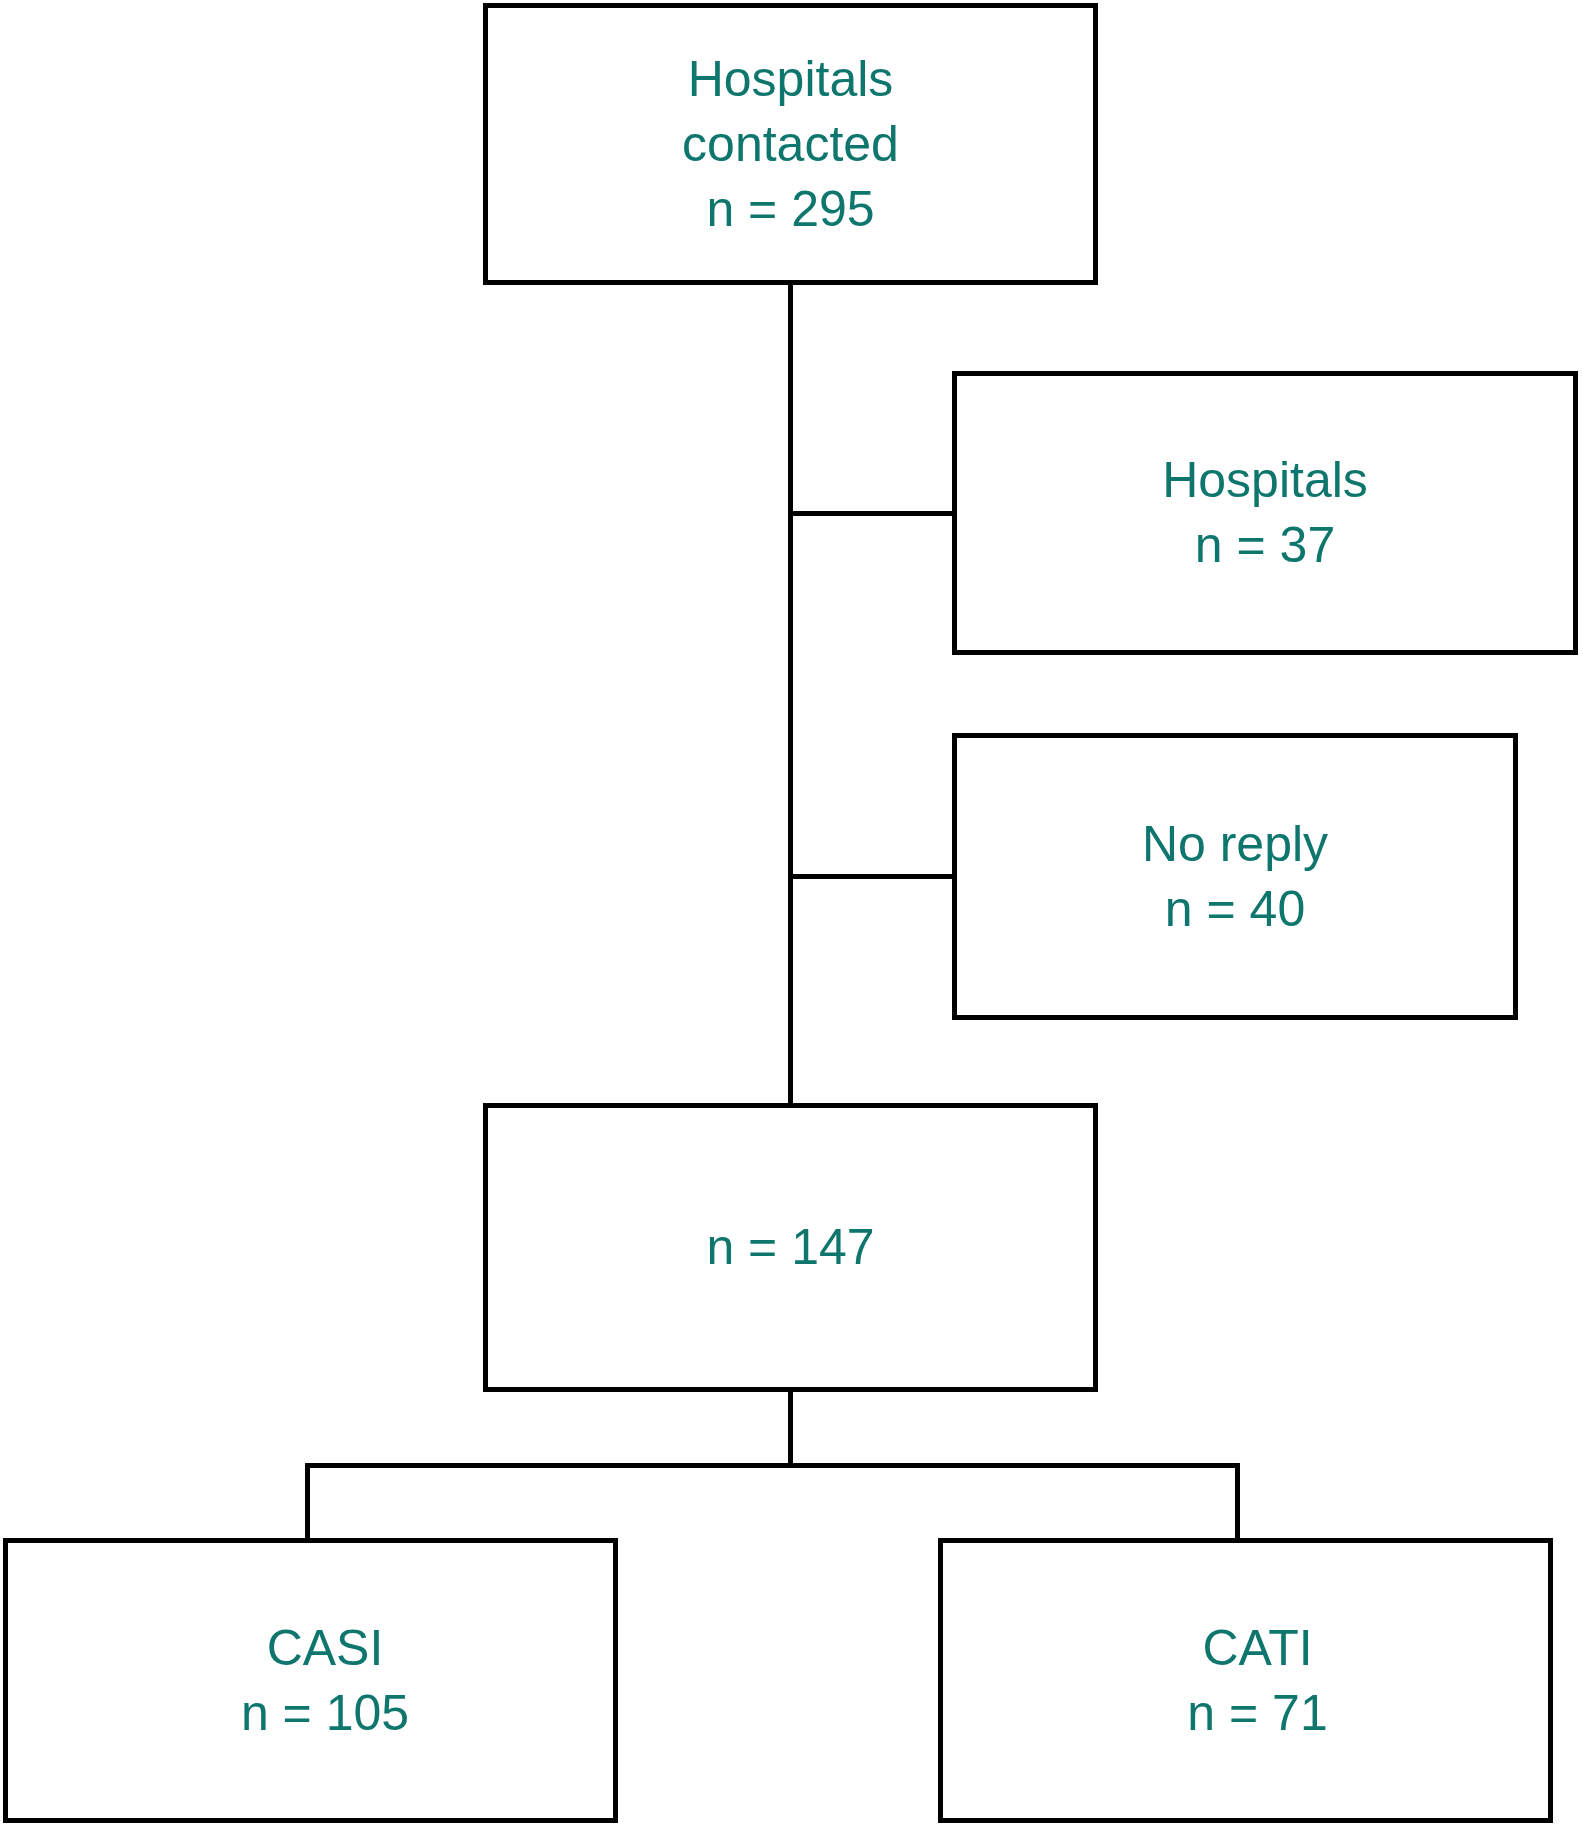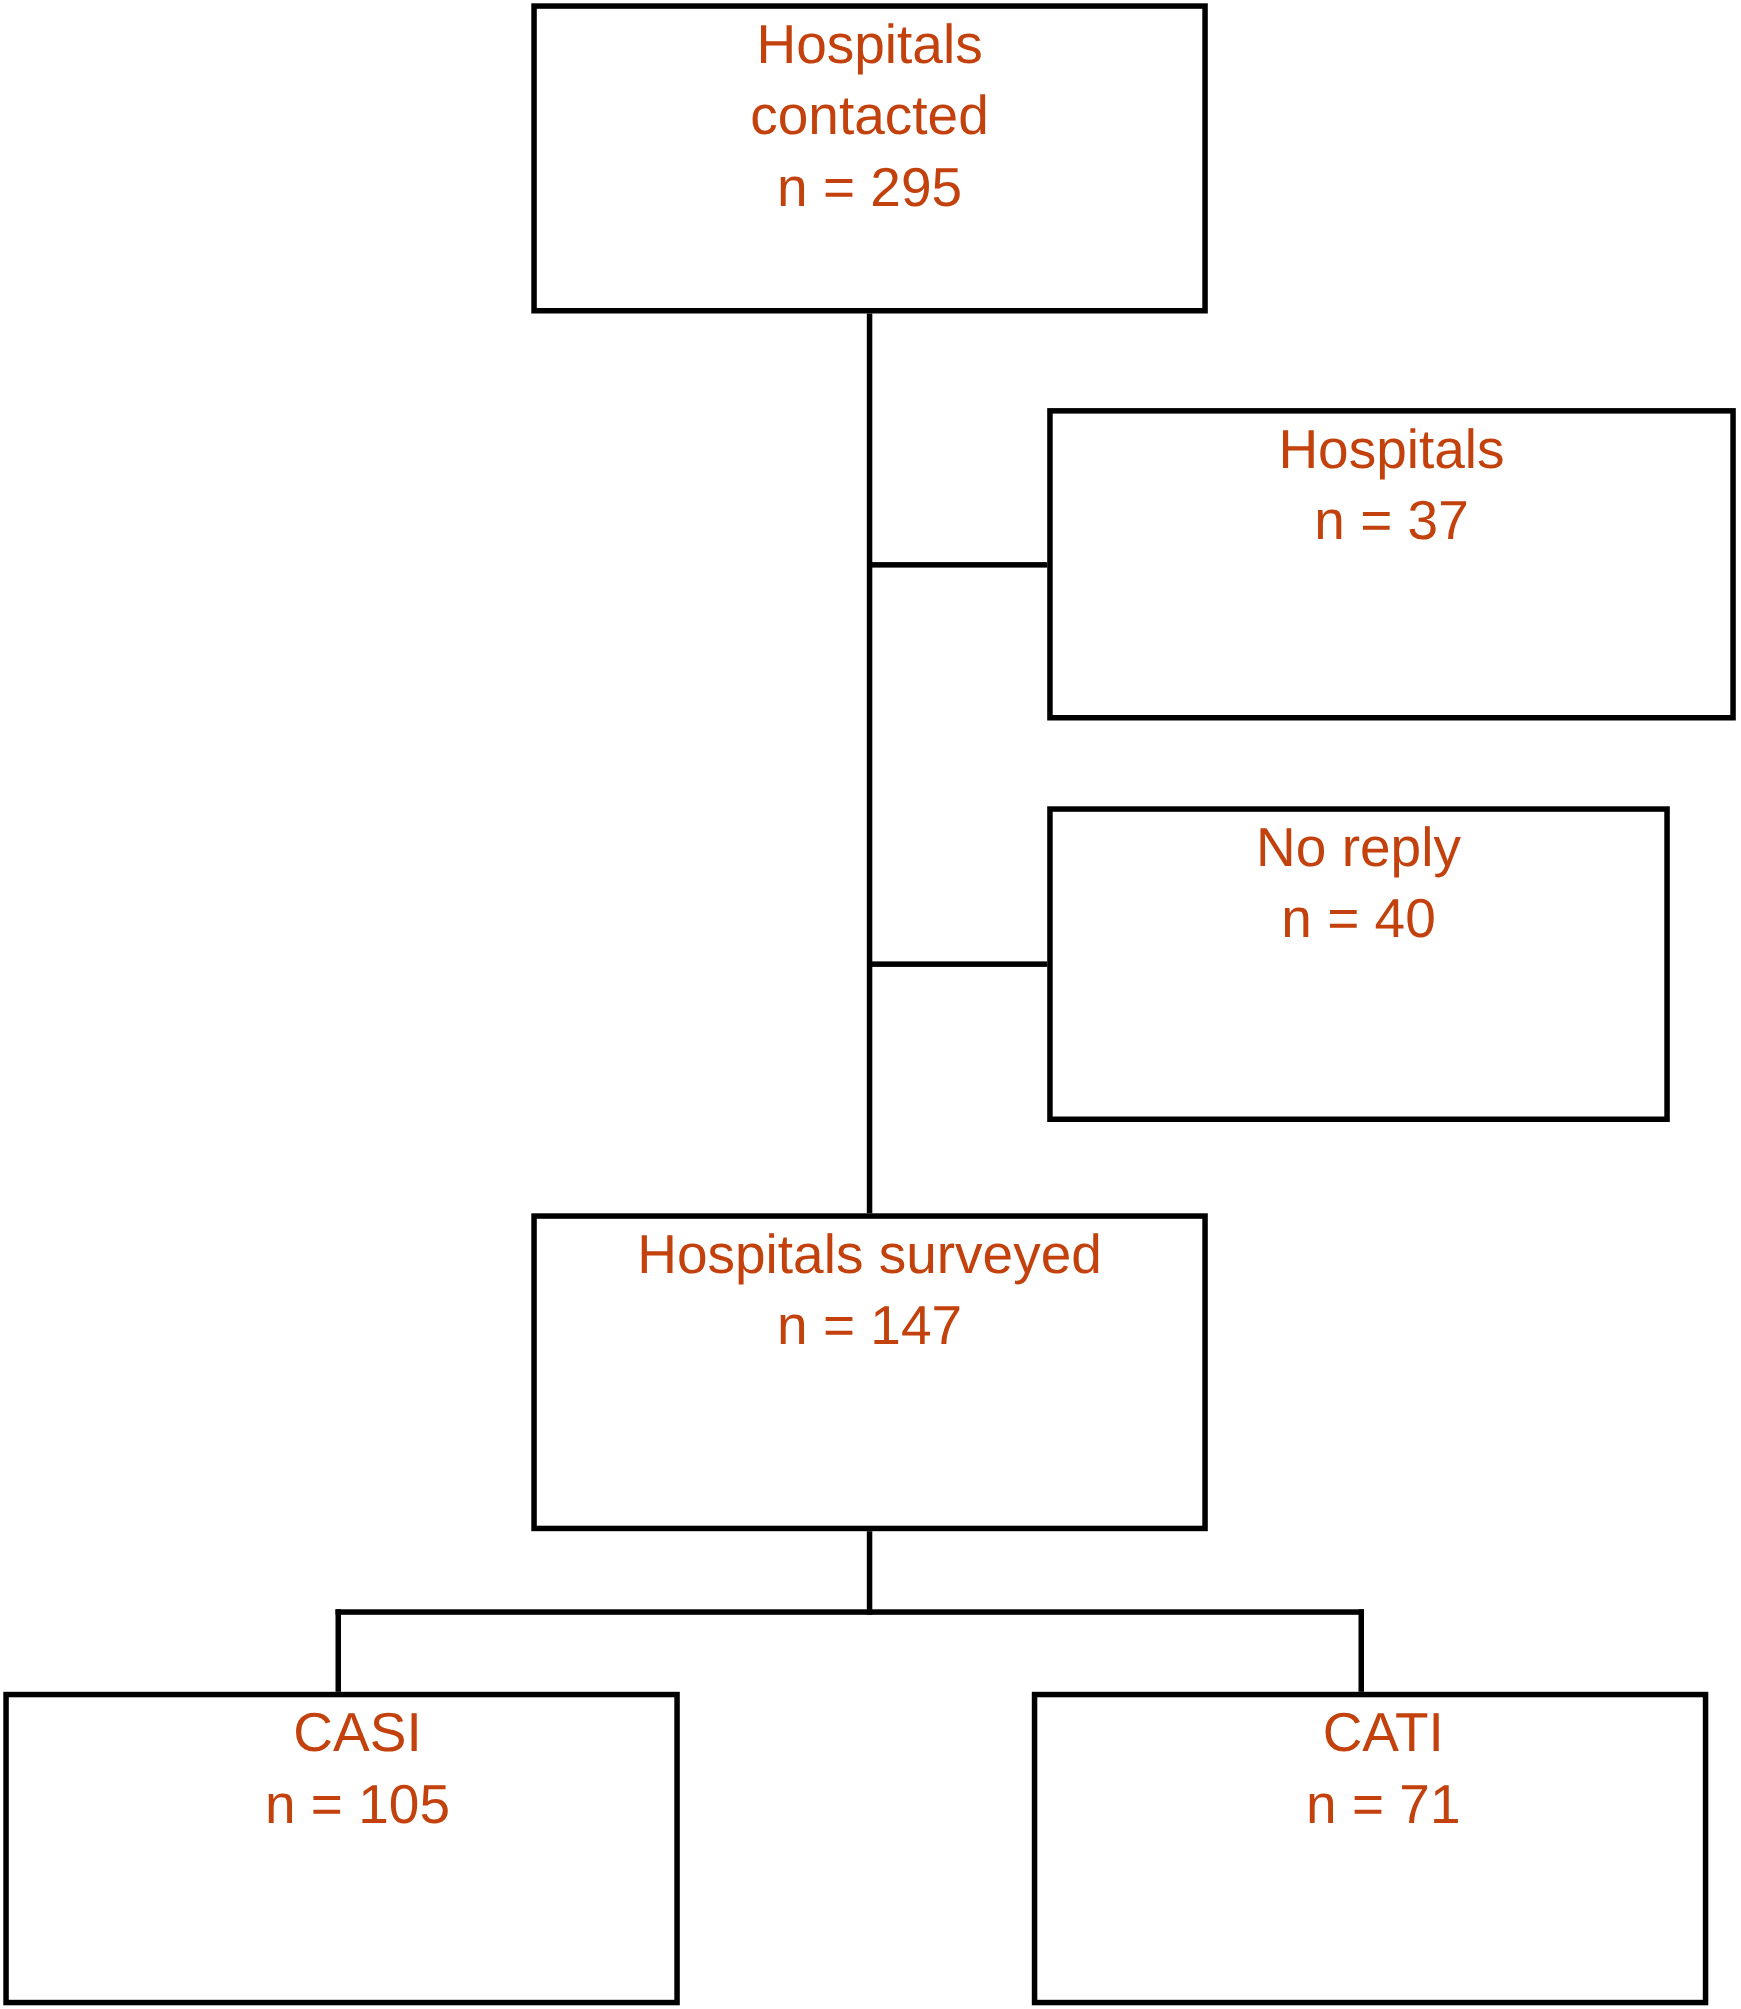--- a/index.html
+++ b/index.html
@@ -17,25 +17,25 @@
     overflow: hidden;
   }
   .node {
     position: absolute;
     box-sizing: border-box;
     background: #ffffff;
     border: 5px solid #000000;
     display: flex;
     flex-direction: column;
     align-items: center;
-    justify-content: flex-start;
+    justify-content: center;
     text-align: center;
     font-size: 50px;
     line-height: 65px;
-    color: #c2410c;
+    color: #0f766e;
   }
   .node .tline {
     display: block;
     white-space: nowrap;
   }
   .conn {
     position: absolute;
     background: #000000;
   }
 
@@ -79,21 +79,20 @@
     <span class="tline">Hospitals</span>
     <span class="tline">n = 37</span>
   </div>
 
   <div class="node n-no-reply">
     <span class="tline">No reply</span>
     <span class="tline">n = 40</span>
   </div>
 
   <div class="node n-surveyed">
-    <span class="tline">Hospitals surveyed</span>
     <span class="tline">n = 147</span>
   </div>
 
   <div class="node n-casi">
     <span class="tline">CASI</span>
     <span class="tline">n = 105</span>
   </div>
 
   <div class="node n-cati">
     <span class="tline">CATI</span>

